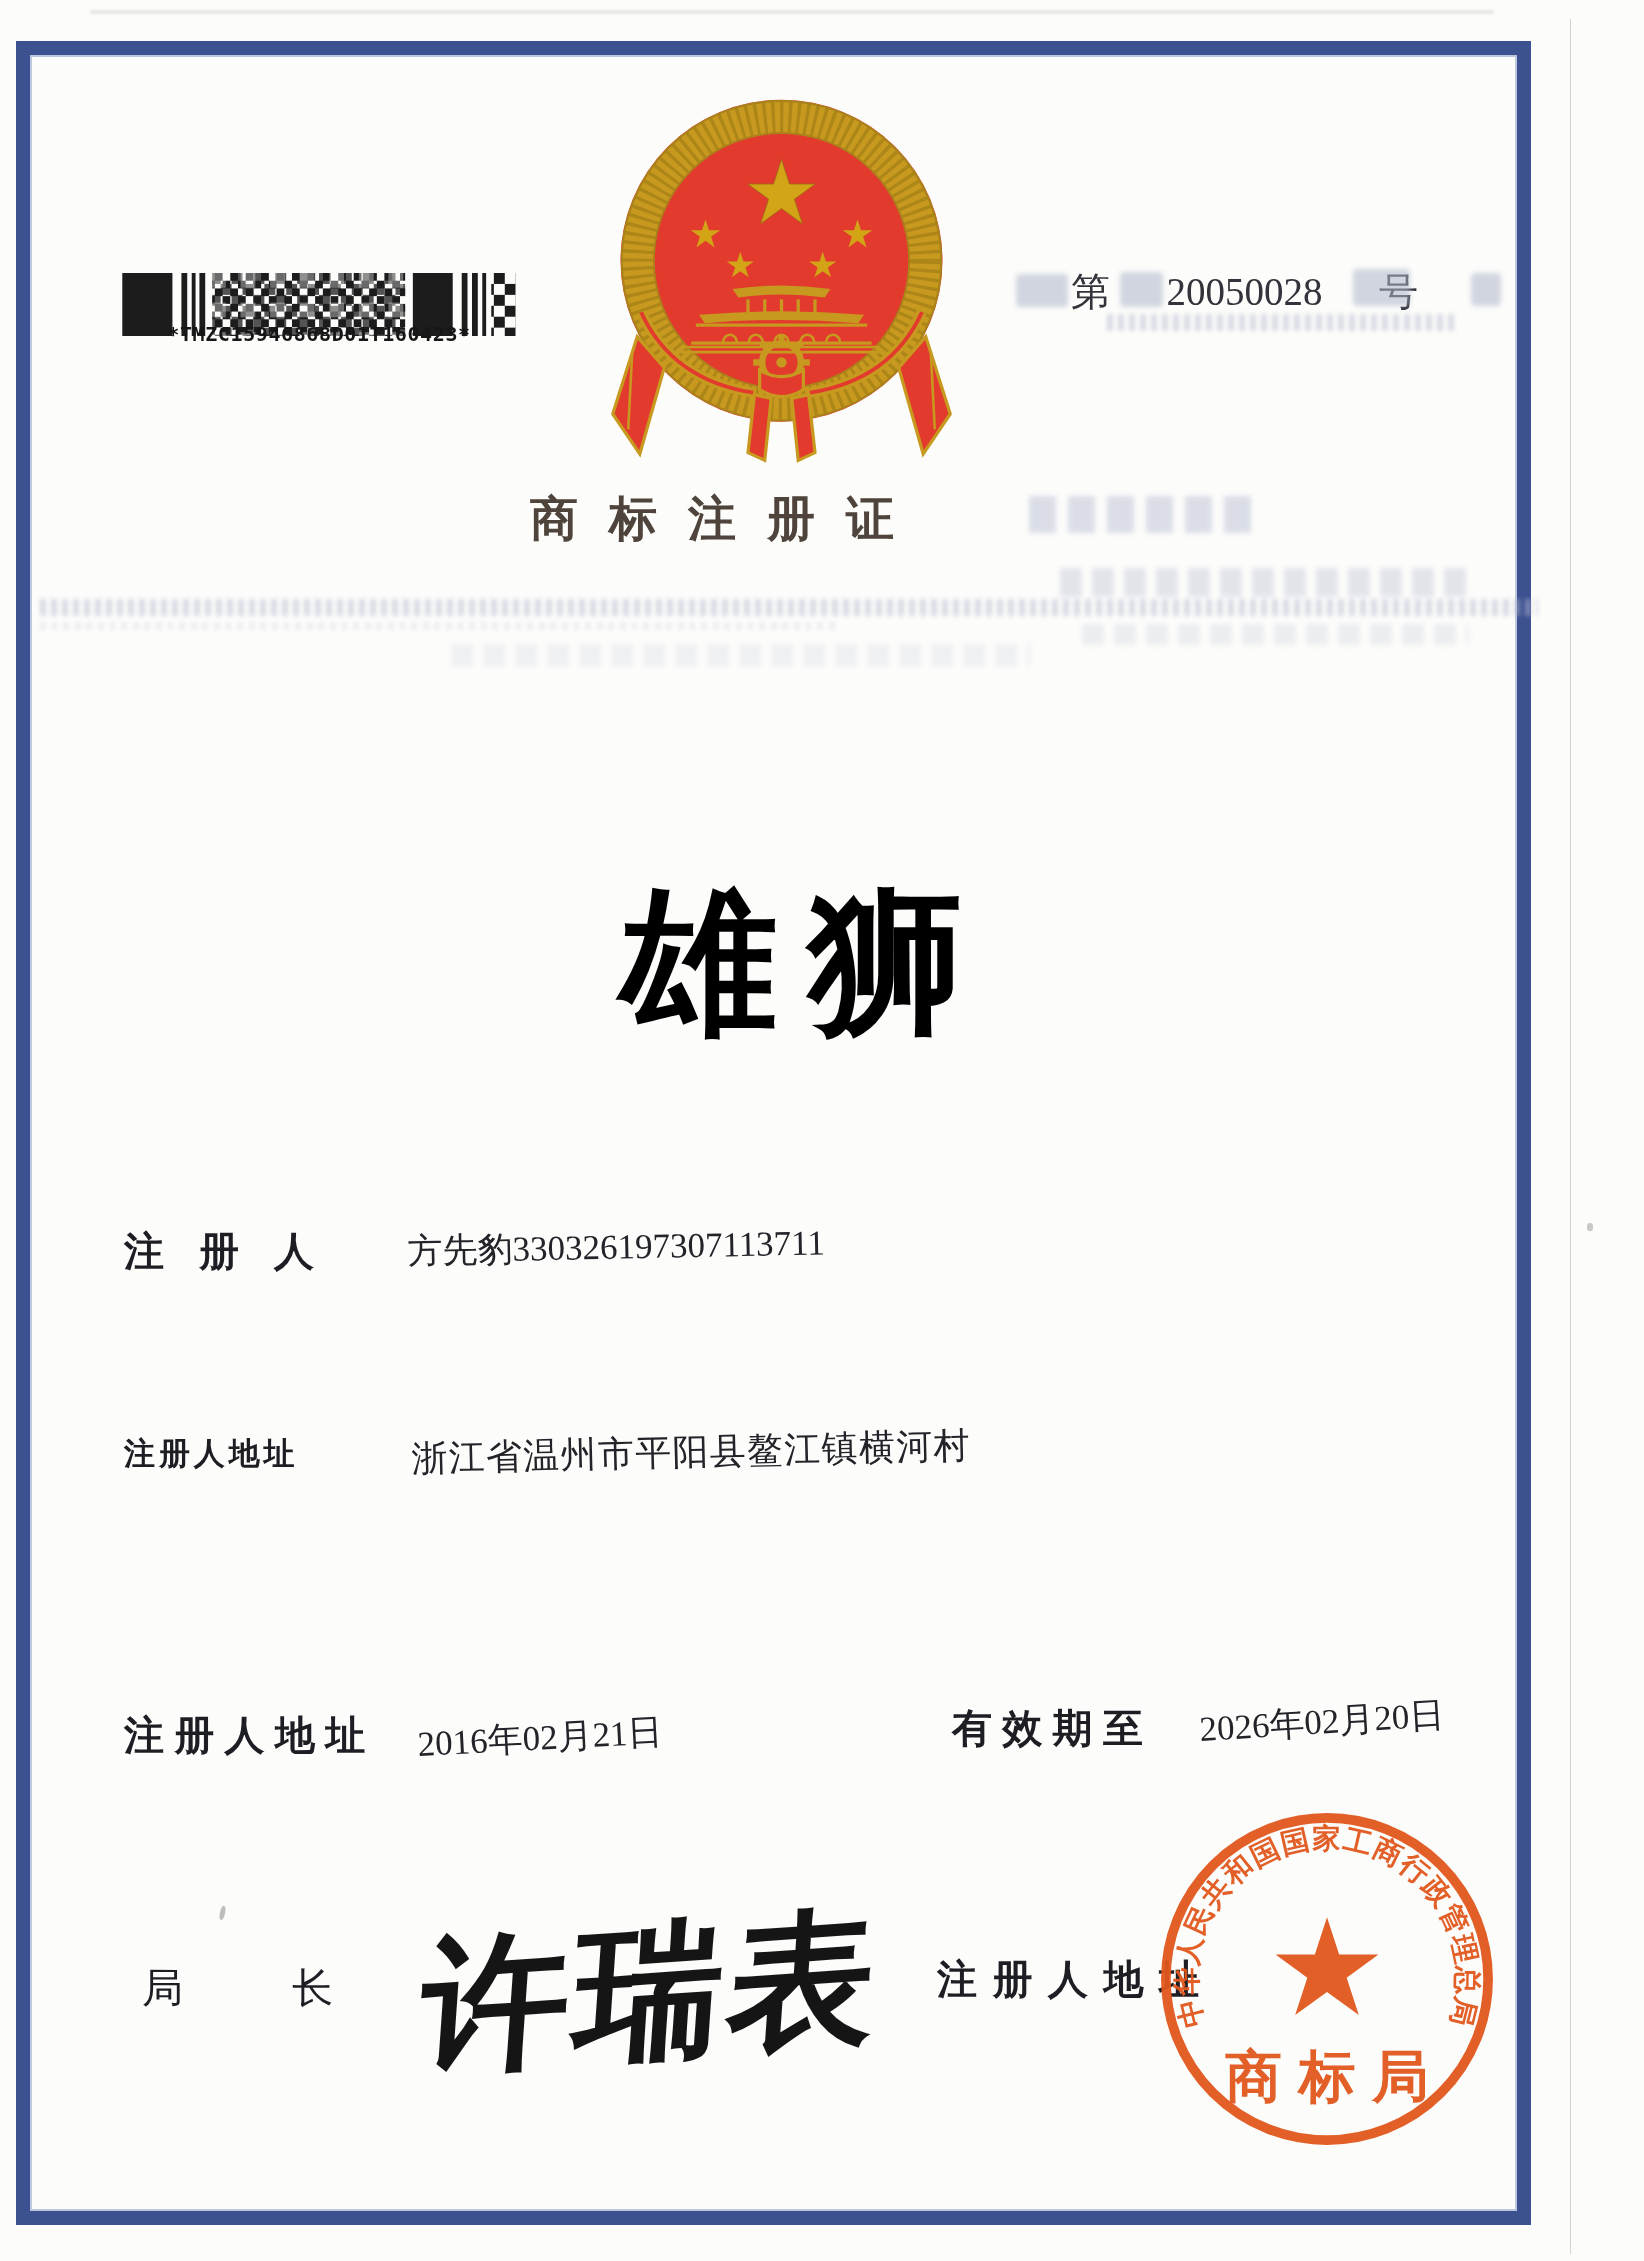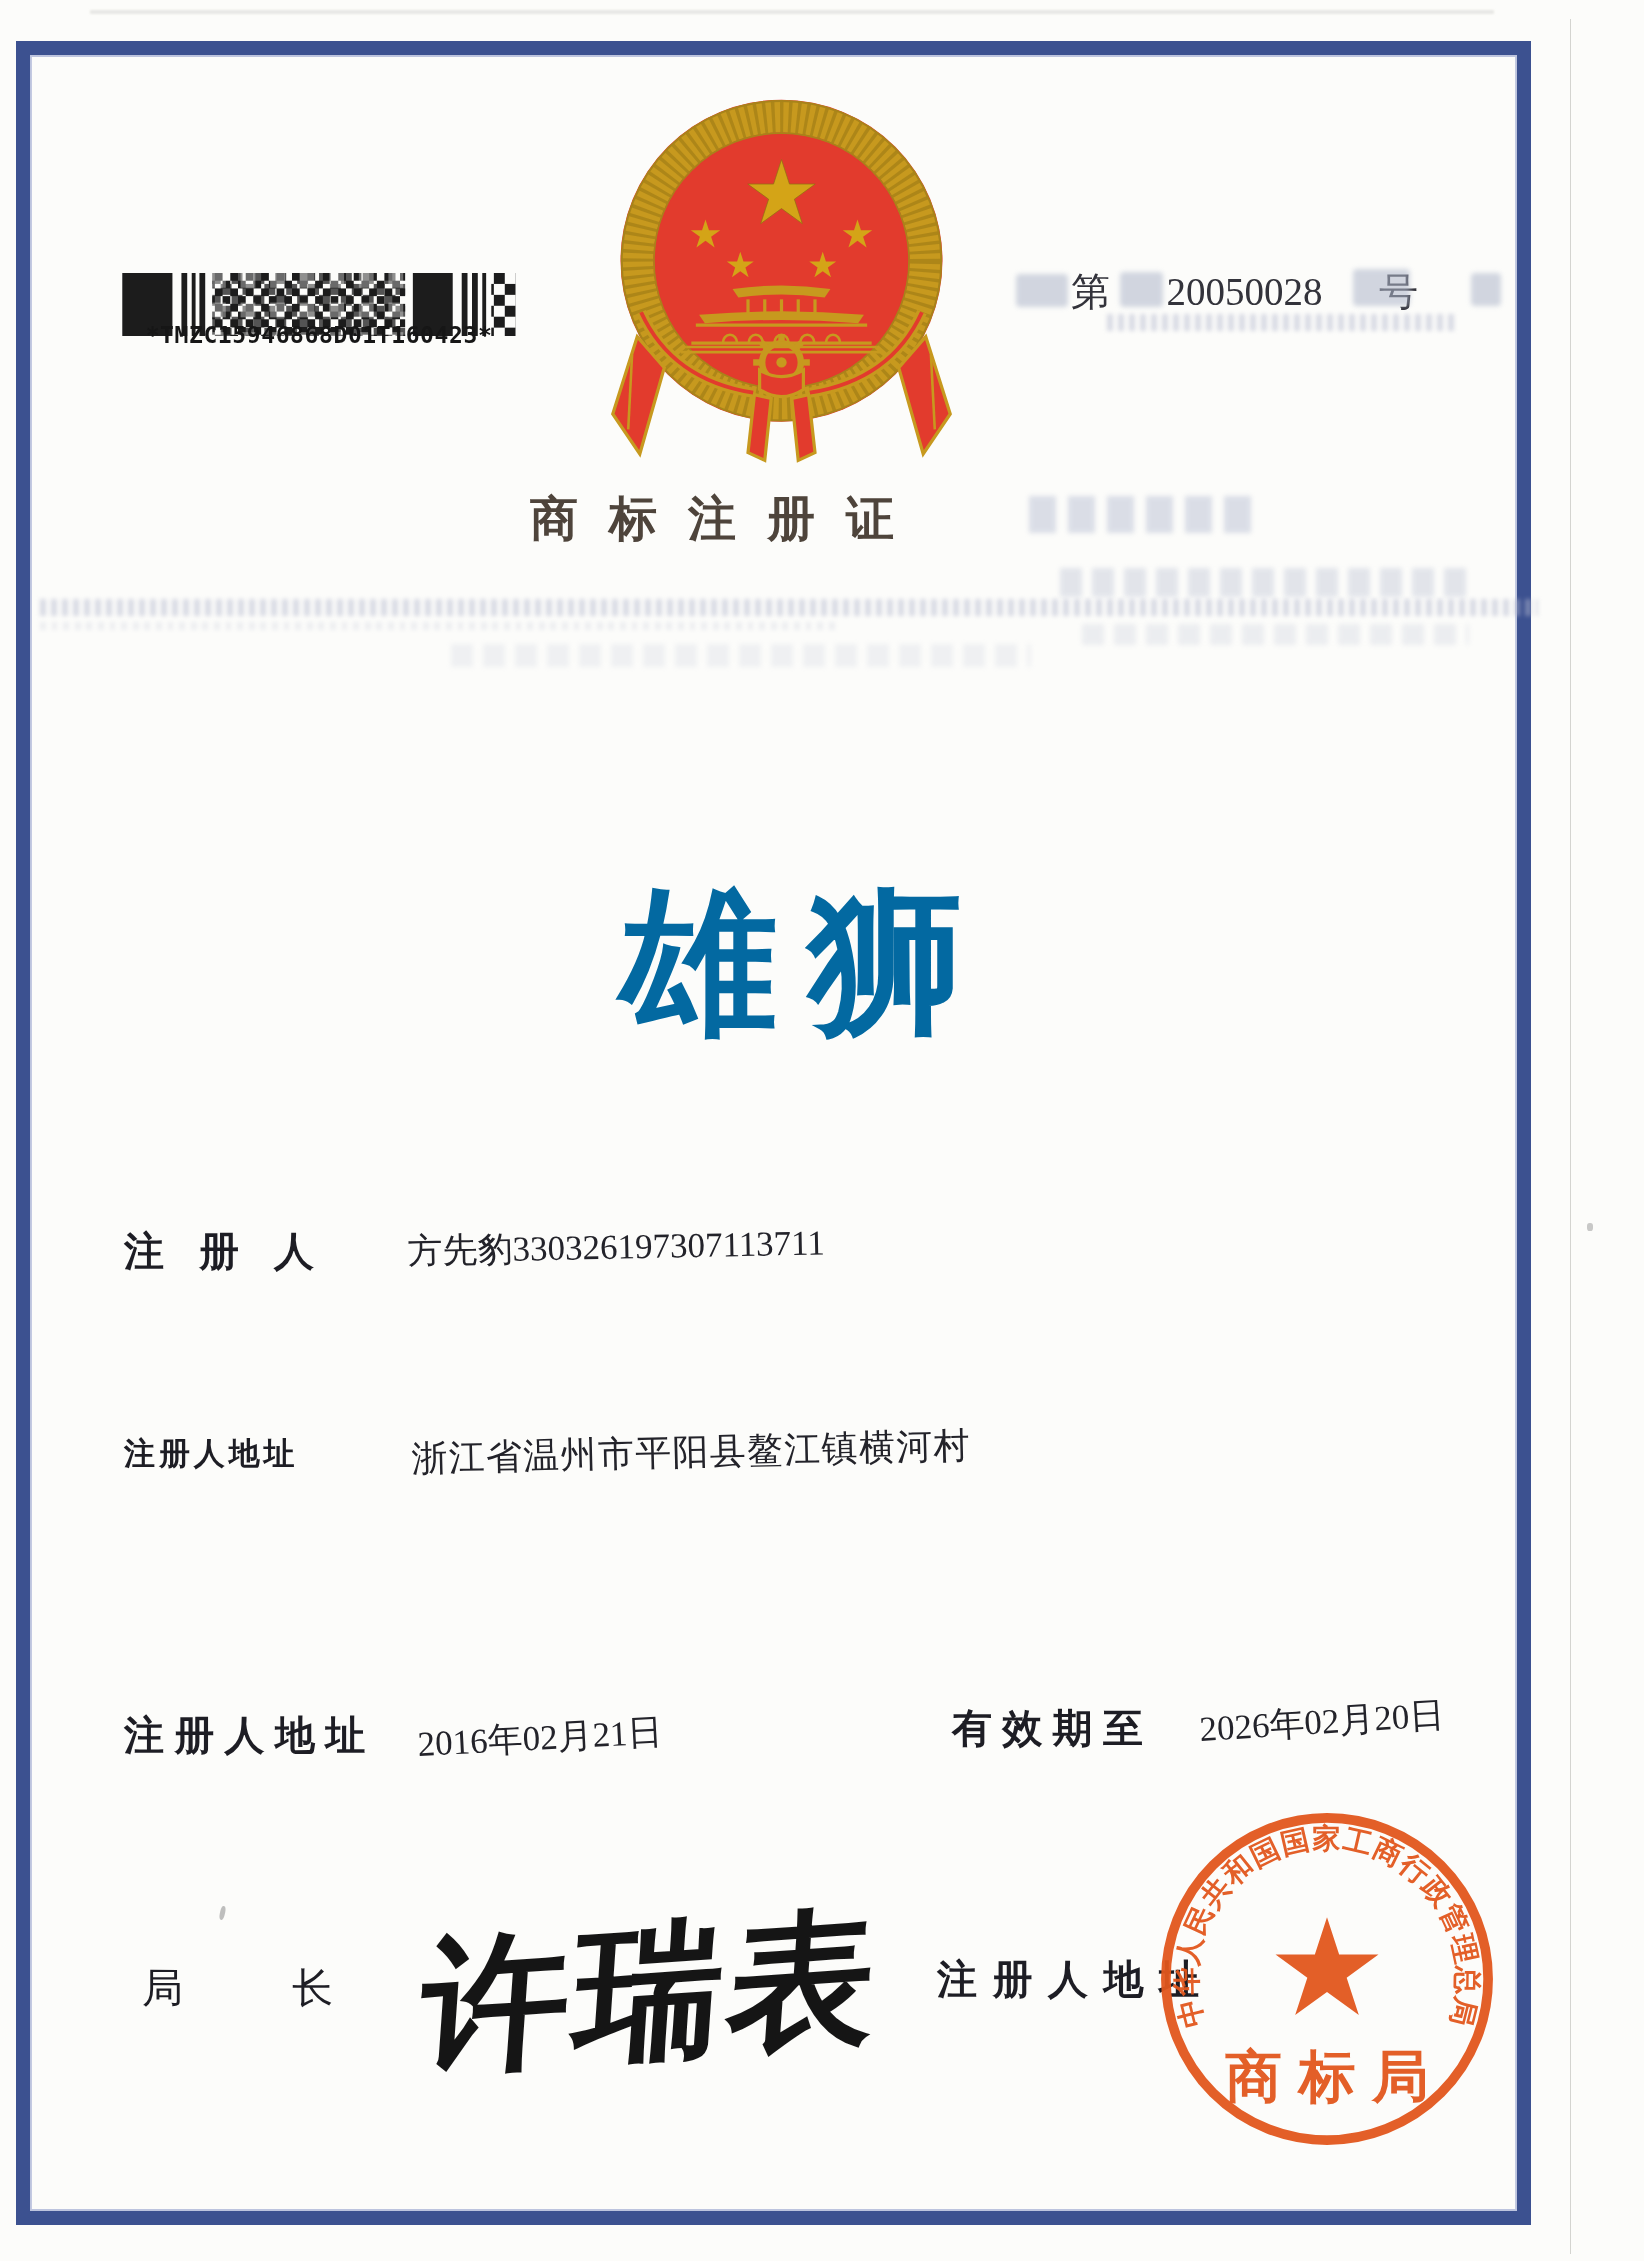--- a/index.html
+++ b/index.html
@@ -11,23 +11,23 @@
     position:absolute;left:16px;top:41px;width:1515px;height:2184px;
     box-sizing:border-box;border:14px solid #3c5190;
     box-shadow:inset 0 0 0 1.9px rgba(146,159,203,.6);
   }
   .abs{position:absolute;white-space:nowrap;}
   .lbl{color:#1d1d24;font-weight:600;}
   .val{color:#23232a;font-weight:400;}
   .num-row{display:flex;justify-content:space-between;align-items:baseline;
     color:#33333b;font-size:39px;}
   .title{font-size:48px;letter-spacing:31px;color:#4e443b;font-weight:600;}
-  .trademark{font-size:157px;letter-spacing:31px;color:#0369a1;font-weight:600;}
+  .trademark{font-size:157px;letter-spacing:31px;color:#000000;font-weight:600;}
   .barcode-label{font-family:"DejaVu Sans Mono","Liberation Mono",monospace;
-    font-weight:700;font-size:23px;letter-spacing:0.6px;color:#161616;text-align:center;}
+    font-weight:700;font-size:20px;letter-spacing:0.6px;color:#161616;text-align:center;}
   .dir-row{display:flex;justify-content:space-between;width:191px;
     font-size:41px;font-weight:500;color:#1d1d24;}
   .signature{font-size:148px;font-weight:600;color:#151515;letter-spacing:5.2px;
     transform:rotate(-4deg) skewX(-8deg);transform-origin:left center;}
   
   .ghost{position:absolute;pointer-events:none;filter:blur(2.6px);}
   .g-blocks{background:repeating-linear-gradient(90deg,#b9c0d4 0 27px,rgba(185,192,212,0) 27px 39px);opacity:.5;}
   .g-blocks-sm{background:repeating-linear-gradient(90deg,#bcc2d4 0 22px,rgba(188,194,212,0) 22px 32px);opacity:.4;}
   .g-band{background:repeating-linear-gradient(90deg,#b4b8ce 0 5.8px,rgba(180,184,206,0) 5.8px 11px);opacity:.5;filter:blur(1.9px);}
   .g-band-weak{background:repeating-linear-gradient(90deg,#c2c5d6 0 5.8px,rgba(194,197,214,0) 5.8px 11.6px);opacity:.28;filter:blur(1.9px);}

